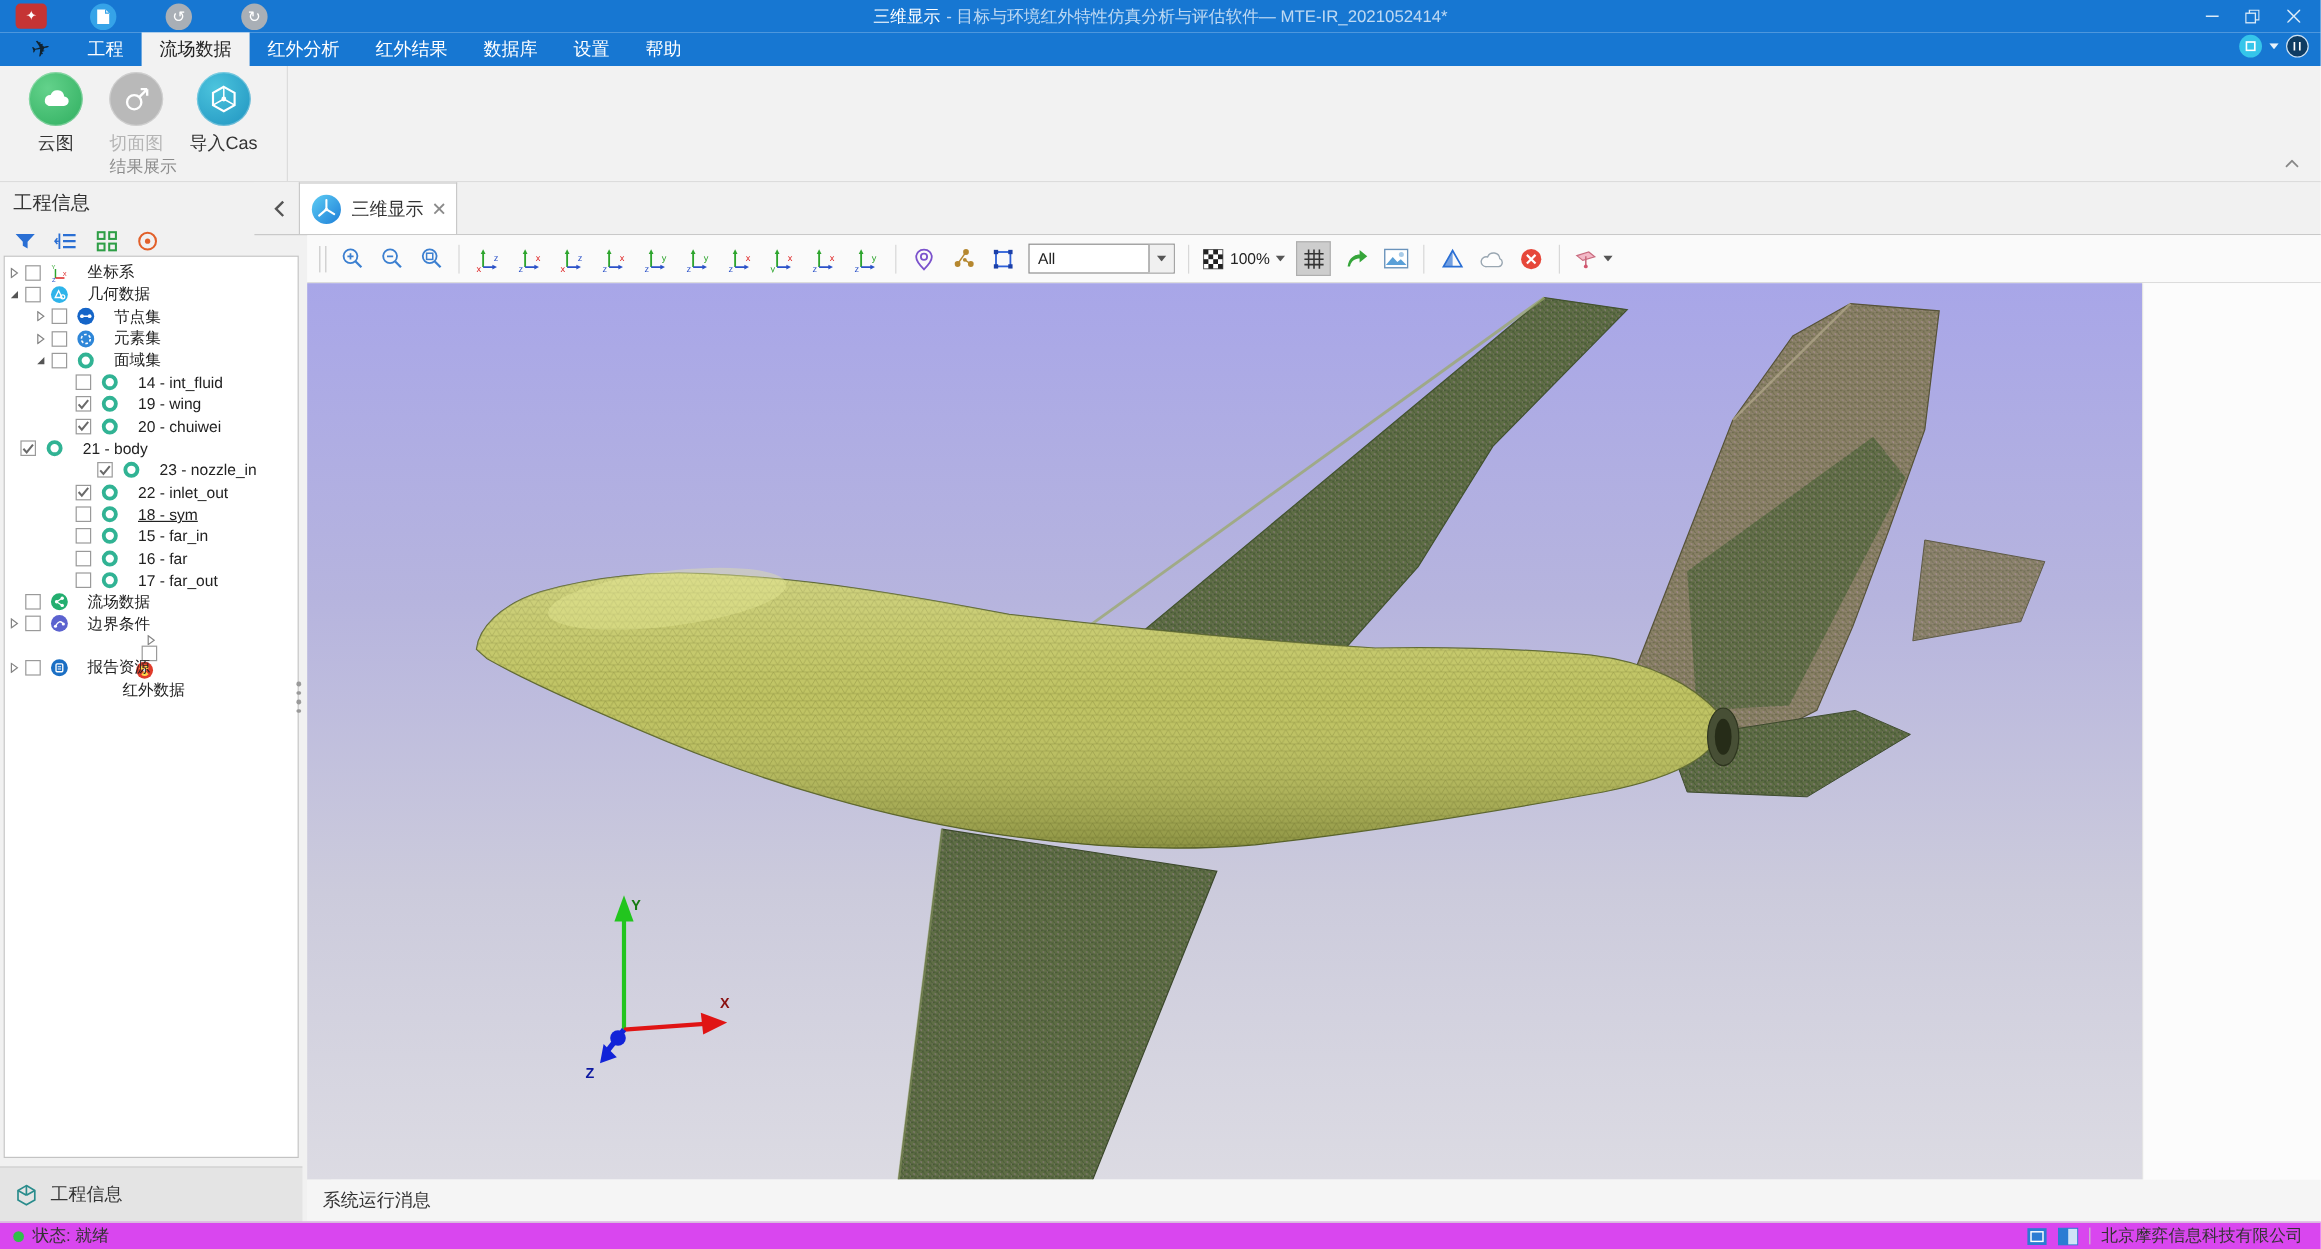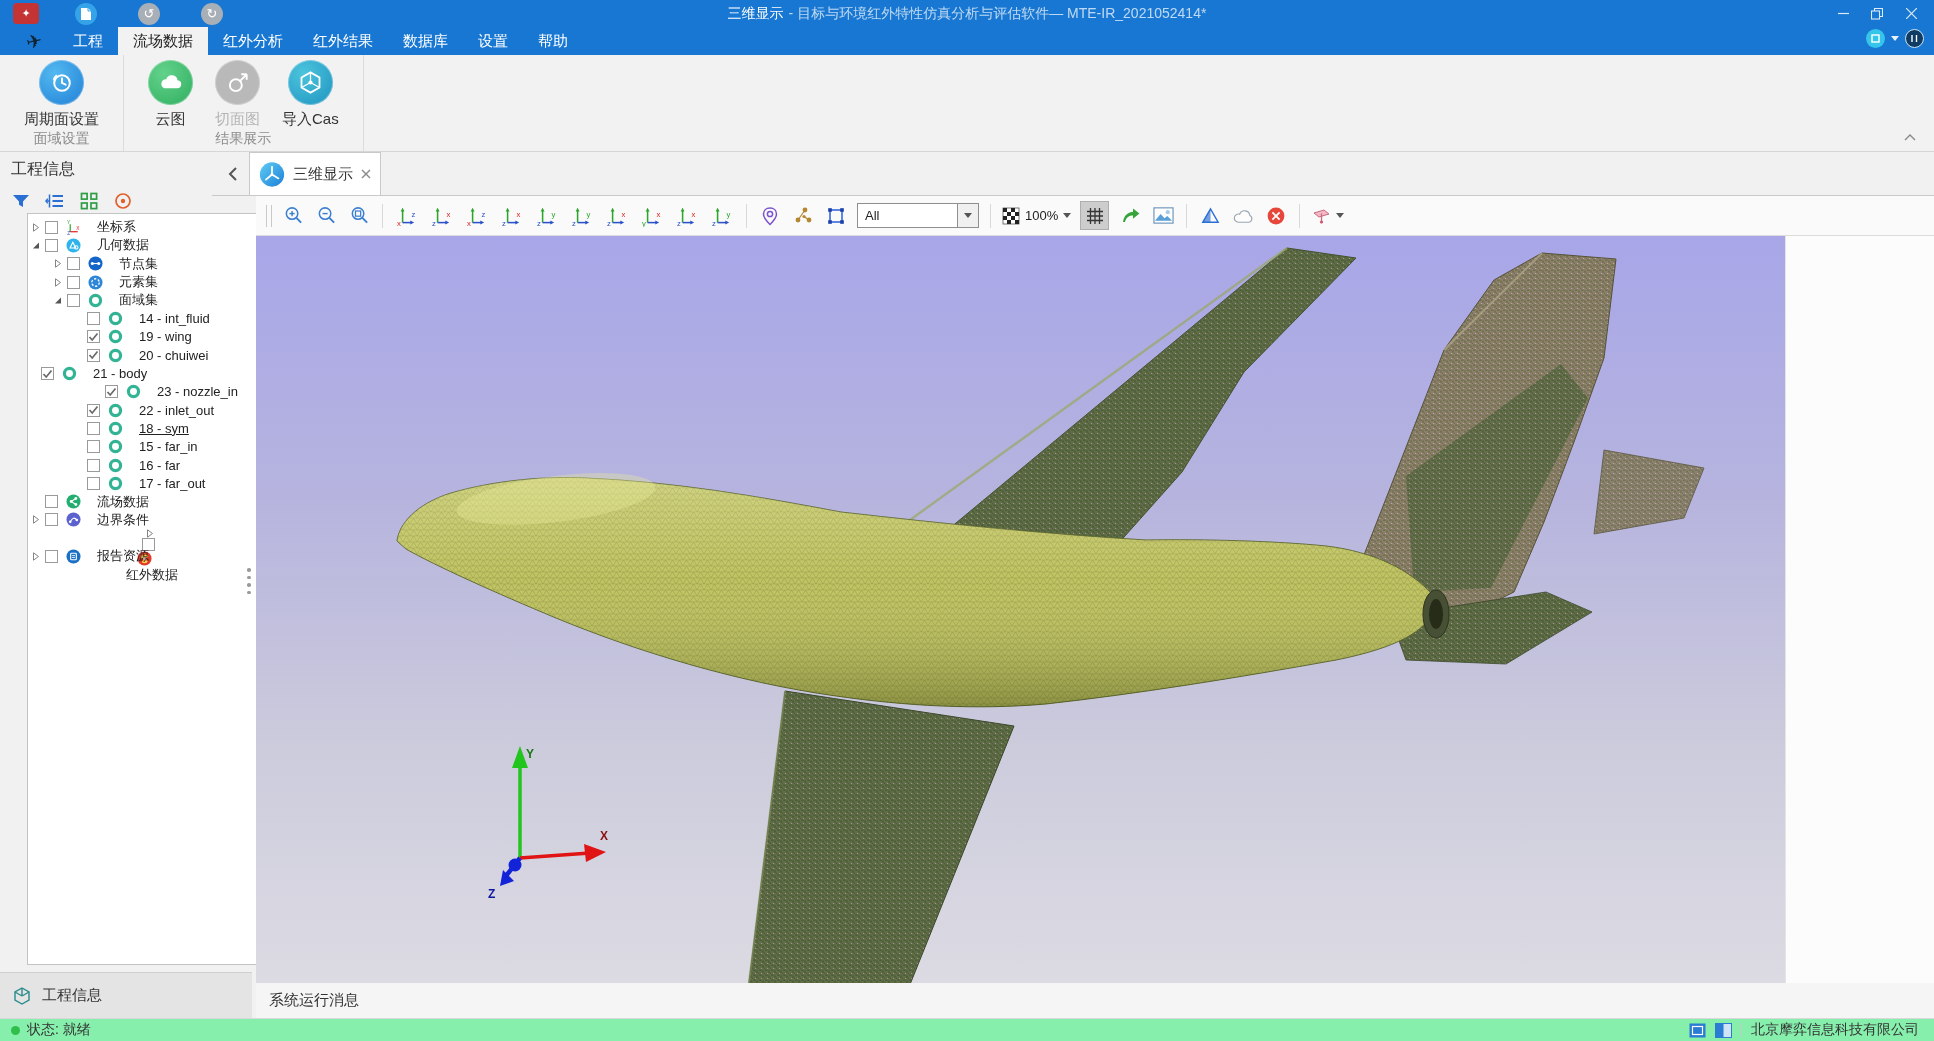--- a/index.html
+++ b/index.html
@@ -44,21 +44,21 @@
 .rbn-label{margin-top:5px;font-size:15px;color:#333;white-space:nowrap;}
 .rbn-btn.disabled .rbn-label{color:#b5b5b5;}
 .rbn-caption{position:absolute;bottom:3px;left:0;right:0;text-align:center;font-size:14px;color:#8c8c8c;}
 #ribbon-collapse{position:absolute;right:18px;bottom:6px;}
 
 
 #left-panel{left:0;top:152px;width:276px;height:866px;background:#f1f1f1;}
 #panel-title{margin:7px 0 0 11px;font-size:16px;color:#333;}
 #panel-tools{display:flex;gap:14px;margin:11px 0 0 11px;height:22px;}
 .ptool{width:20px;height:20px;cursor:pointer;}
-#tree-box{position:absolute;left:3px;top:61px;width:246px;height:752px;background:#fff;border:1px solid #c3c3c3;overflow:hidden;padding-top:4px;margin-left:24px;}
+#tree-box{position:absolute;left:3px;top:61px;width:246px;height:752px;background:#fff;border:1px solid #c3c3c3;overflow:hidden;padding-top:4px;}
 .tree-row{display:flex;align-items:center;height:18.3px;font-size:13px;color:#222;cursor:default;}
 .tr-arrow{width:10px;margin-right:3px;flex:none;display:flex;align-items:center;}
 .tr-cb{width:13px;height:13px;border:1px solid #9a9a9a;background:#fff;margin-right:8px;flex:none;display:flex;align-items:center;justify-content:center;}
 .tr-icon{width:15px;height:15px;margin-right:16px;flex:none;}
 .tr-icon svg{display:block;width:15px;height:15px;}
 .tr-label{white-space:nowrap;}
 #panel-bottom{position:absolute;left:0;top:820px;width:252px;height:46px;background:#e4e4e4;border-top:1px solid #cfcfcf;display:flex;align-items:center;}
 #panel-bottom .lbl{margin-left:10px;font-size:15px;color:#333;}
 #splitter-dots{left:247px;top:568px;width:5px;display:flex;flex-direction:column;gap:4px;}
 #splitter-dots i{width:3.5px;height:3.5px;border-radius:50%;background:#9a9a9a;}
@@ -83,21 +83,21 @@
 #grid-btn{width:29px;height:29px;background:#cdcdcd;border:1px solid #aeaeae;display:flex;align-items:center;justify-content:center;cursor:pointer;}
 #clip-group{display:flex;align-items:center;gap:4px;cursor:pointer;}
 
 
 #viewport{left:256px;top:236px;width:1529px;height:747px;background:linear-gradient(180deg,#a8a6e8 0%,#b6b4de 35%,#cccbdc 68%,#dcdbe3 100%);}
 #viewport svg{display:block;}
 #side-white{left:1785px;top:236px;width:149px;height:747px;background:#fcfcfc;border-left:1px solid #e5e5e5;}
 
 
 #message-bar{left:256px;top:983px;width:1678px;height:35px;background:#f5f5f5;display:flex;align-items:center;padding-left:13px;font-size:15px;color:#333;}
-#statusbar{left:0;top:1018px;width:1934px;height:23px;background:#86efac;border-top:1px solid #d8d8d8;display:flex;align-items:center;font-size:14px;color:#333;}
+#statusbar{left:0;top:1018px;width:1934px;height:23px;background:#d946ef;border-top:1px solid #d8d8d8;display:flex;align-items:center;font-size:14px;color:#333;}
 #status-dot{width:9px;height:9px;border-radius:50%;background:#2fbf4a;margin:0 7px 0 11px;}
 #status-right{margin-left:auto;display:flex;align-items:center;gap:9px;margin-right:15px;}
 .sic{width:17px;height:15px;display:flex;}
 #status-vsep{width:1px;height:14px;background:#c9c9c9;}
 </style>
 </head>
 <body>
 
 <div class="abs" id="titlebar">
   <div id="app-logo">✦</div>
@@ -158,35 +158,20 @@
   <span class="mcirc" style="background:#0e3c63;border:1px solid #cfe3f4">
     <svg width="9" height="9" stroke="#fff" stroke-width="1.4">
         <line x1="2" y1="1" x2="2" y2="8"></line>
         <line x1="6.5" y1="1" x2="6.5" y2="8"></line>
       </svg>
   </span>
 </div>
 
 <div class="abs" id="ribbon">
   <div id="ribbon-groups">
-      <div class="rbn-group">
-        <div class="rbn-buttons">
-          <div class="rbn-btn">
-            <span class="rbn-circle clock">
-              <svg width="26" height="26" viewBox="0 0 24 24" fill="none" stroke="#fff">
-                <circle cx="12" cy="12" r="7.2" stroke-width="1.8"></circle>
-                <path d="M12 7.8 V12 L15.3 13.6" stroke-width="1.8" stroke-linecap="round"></path>
-                <path d="M4.2 9 A8.3 8.3 0 0 1 7.2 4.8" stroke-width="1.5"></path>
-              </svg>
-            </span>
-            <span class="rbn-label">周期面设置</span>
-          </div>
-        </div>
-        <div class="rbn-caption">面域设置</div>
-      </div>
       <div class="rbn-group">
         <div class="rbn-buttons">
           <div class="rbn-btn">
             <span class="rbn-circle cloud">
               <svg width="28" height="28" viewBox="0 0 24 24">
                 <path d="M6.5,16.5 h10.6 a3.4,3.4 0 0 0 0.5,-6.8 a5,5 0 0 0-9.7,-1 a4,4 0 0 0-1.4,7.8 Z" fill="#fff"></path>
               </svg>
             </span>
             <span class="rbn-label">云图</span>
           </div>

